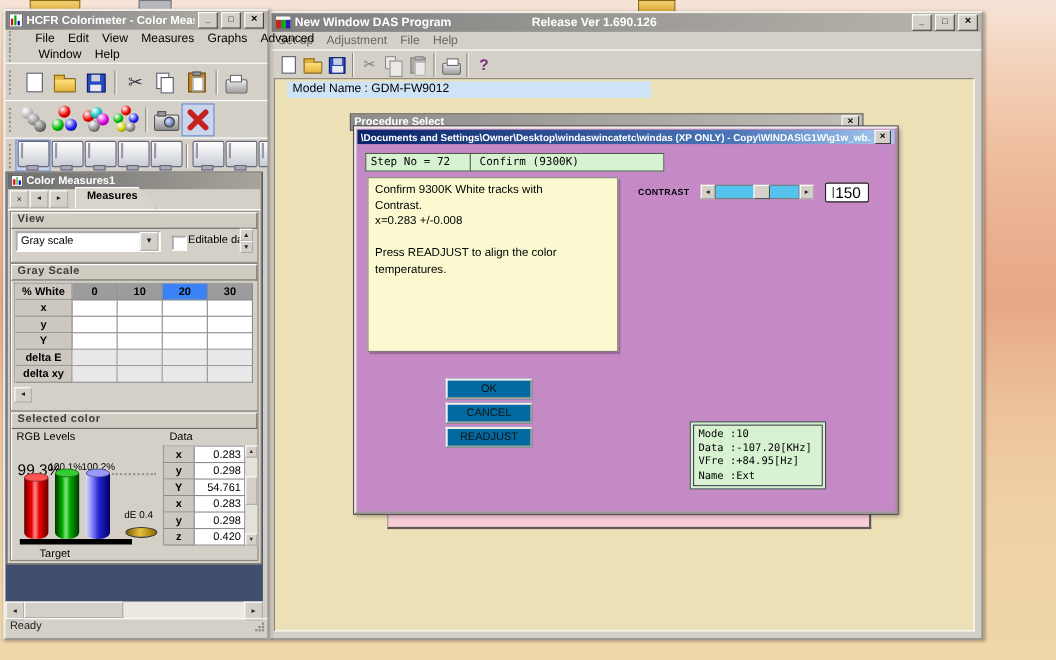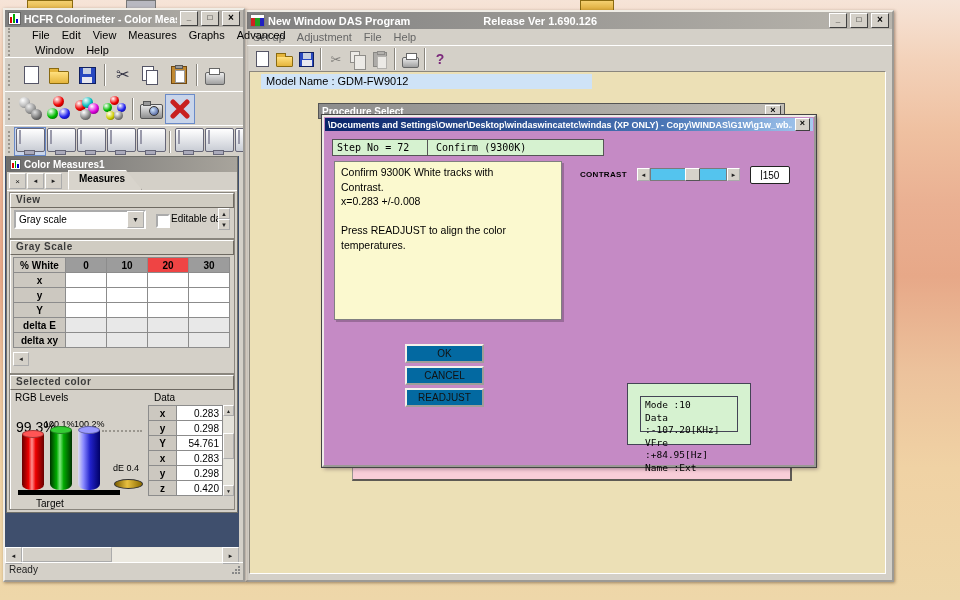--- a/index.html
+++ b/index.html
@@ -170,28 +170,28 @@
 
   <div class="abs" style="left:256px;top:53px;font-size:8px;font-weight:bold;color:#000;letter-spacing:.3px">CONTRAST</div>
   <div class="abs" style="left:313px;top:51px;width:103px;height:13px">
     <span class="sb-btn abs" style="left:0;top:0;width:13px;height:13px;box-sizing:border-box">◄</span>
     <span class="abs" style="left:13px;top:0;width:77px;height:13px;background:#54c4ee;border:1px solid #7a7a7a;box-sizing:border-box"></span>
     <span class="abs" style="left:48px;top:0;width:15px;height:13px;background:#d6d2ca;border:1px solid;border-color:#fff #555 #555 #fff;box-sizing:border-box"></span>
     <span class="sb-btn abs" style="left:90px;top:0;width:13px;height:13px;box-sizing:border-box">►</span>
   </div>
   <div class="abs" style="left:426px;top:49px;width:38px;height:16px;background:#fff;border:1px solid #222;border-radius:2px;display:flex;align-items:center;justify-content:center;gap:1px">
     <span style="width:1px;height:10px;background:#333"></span>
-    <span style="font-size:10px;color:#000">150</span>
+    <span style="font-size:14px;color:#000">150</span>
   </div>
 
   <div class="abs btn3" style="left:81px;top:227px;width:75px;height:15px">OK</div>
   <div class="abs btn3" style="left:81px;top:249px;width:75px;height:15px">CANCEL</div>
   <div class="abs btn3" style="left:81px;top:271px;width:75px;height:15px">READJUST</div>
 
-  <div class="abs" style="left:303px;top:266px;width:124px;height:62px;background:#d6f2d0;border:1px solid #445;box-sizing:border-box;padding:12px">
+  <div class="abs" style="left:303px;top:266px;width:124px;height:62px;background:#d6f2d0;border:1px solid #445;box-sizing:border-box;padding:2px">
     <div class="mono" style="border:1px solid #445;height:100%;box-sizing:border-box;padding:2px 4px;font-size:9.5px;line-height:12.5px;color:#000">
       <div>Mode :10</div>
       <div>Data :-107.20[KHz]</div>
       <div>VFre :+84.95[Hz]</div>
       <div>Name :Ext</div>
     </div>
   </div>
 </div>
 
 <div class="win" style="left:3px;top:8px;width:238px;height:570px">
@@ -349,21 +349,21 @@
         <span class="sb-btn" style="height:11px">▼</span>
       </span>
     </div>
 
     <div class="panel" style="left:2px;top:82px;width:224px;height:133px">
       <div class="hdrstrip">Gray Scale</div>
       <div class="abs" style="left:3px;top:17px;display:grid;grid-template-columns:52px repeat(4,41px);grid-auto-rows:15px;border-top:1px solid #8c8c8c;border-left:1px solid #8c8c8c;background:#fff">
         <span class="cell lblcell">% White</span>
         <span class="cell" style="background:#9c9c9c;font-weight:bold">0</span>
         <span class="cell" style="background:#9c9c9c;font-weight:bold">10</span>
-        <span class="cell" style="background:#ef4444;font-weight:bold">20</span>
+        <span class="cell" style="background:#3b82f6;font-weight:bold">20</span>
         <span class="cell" style="background:#9c9c9c;font-weight:bold">30</span>
         <span class="cell lblcell">x</span>
         <span class="cell"></span>
           <span class="cell"></span>
           <span class="cell"></span>
           <span class="cell"></span>
         <span class="cell lblcell">y</span>
         <span class="cell"></span>
           <span class="cell"></span>
           <span class="cell"></span>

